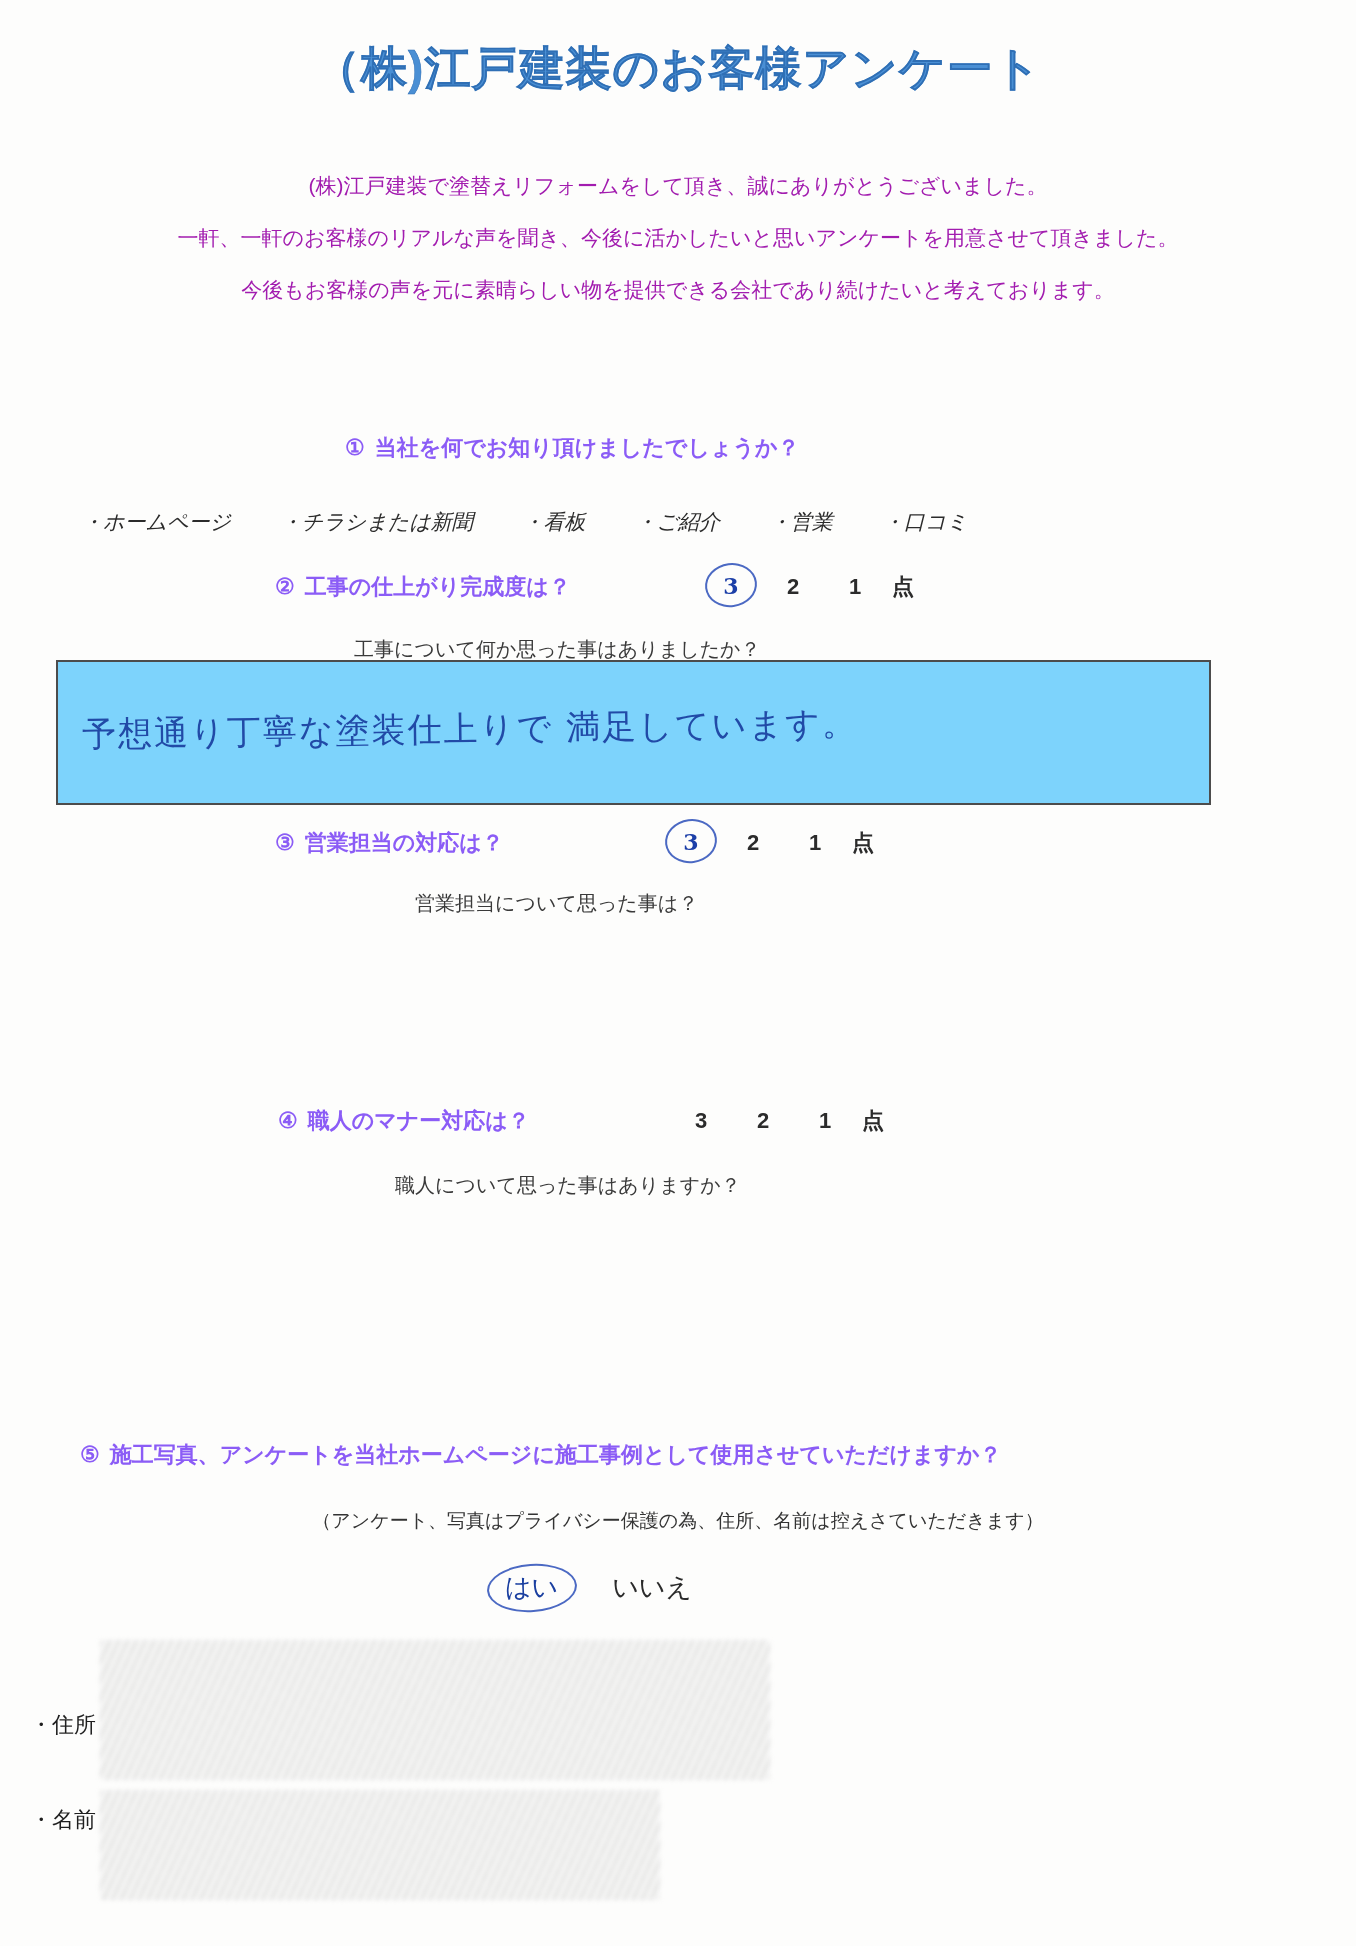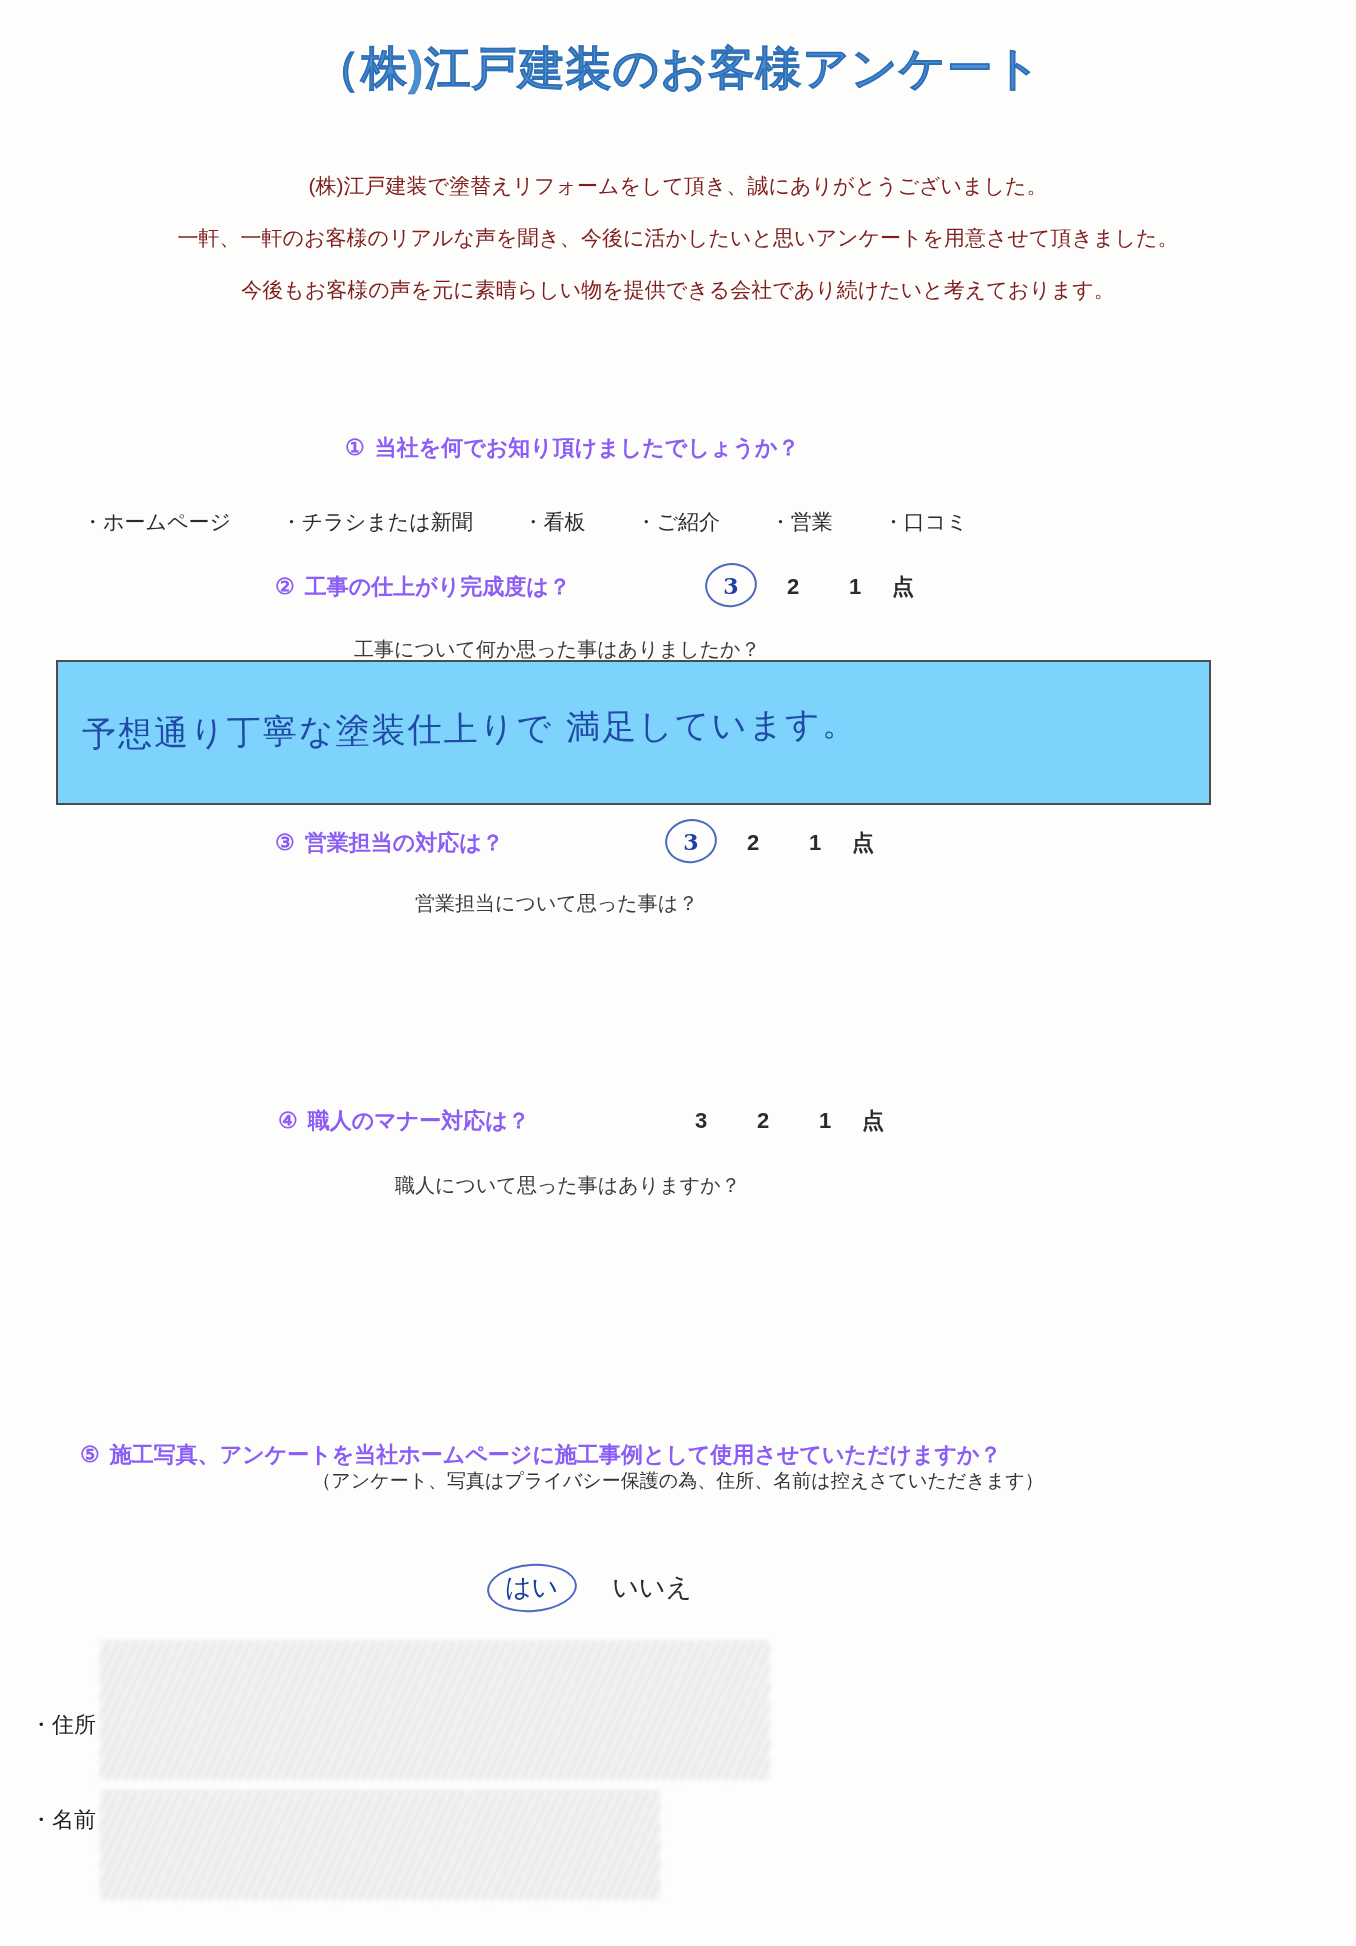--- a/index.html
+++ b/index.html
@@ -37,21 +37,21 @@
 
   
   .intro {
     position: absolute;
     top: 160px;
     left: 0;
     width: 100%;
     text-align: center;
     font-size: 21px;
     line-height: 52px;
-    color: #7f1d1d;
+    color: #a21caf;
   }
 
   
   .q {
     position: absolute;
     font-size: 22px;
     font-weight: bold;
     color: #8b5cf6;
   }
   .q-num { margin-right: 10px; }
@@ -184,21 +184,21 @@
   <div class="intro">
     <div>(株)江戸建装で塗替えリフォームをして頂き、誠にありがとうございました。</div>
     <div>一軒、一軒のお客様のリアルな声を聞き、今後に活かしたいと思いアンケートを用意させて頂きました。</div>
     <div>今後もお客様の声を元に素晴らしい物を提供できる会社であり続けたいと考えております。</div>
   </div>
 
   <div class="q" style="top:433px; left:345px;">
     <span class="q-num">①</span><span>当社を何でお知り頂けましたでしょうか？</span>
   </div>
 
-  <div class="choices" style="top:508px; left:82px;">
+  <div class="choices" style="top:508px; left:82px;font-style:italic;">
     <span class="opt">・ホームページ</span>
     <span class="opt">・チラシまたは新聞</span>
     <span class="opt">・看板</span>
     <span class="opt">・ご紹介</span>
     <span class="opt">・営業</span>
     <span class="opt">・口コミ</span>
   </div>
 
   <div class="q" style="top:572px; left:275px;">
     <span class="q-num">②</span><span>工事の仕上がり完成度は？</span>
@@ -230,21 +230,21 @@
     <span class="s">3</span><span class="s">2</span><span class="s">1</span><span class="pt">点</span>
   </div>
 
   <div class="sub" style="top:1172px; left:395px;">職人について思った事はありますか？</div>
 
 
   <div class="q" style="top:1440px; left:80px;">
     <span class="q-num">⑤</span><span>施工写真、アンケートを当社ホームページに施工事例として使用させていただけますか？</span>
   </div>
 
-  <div class="note" style="top:1468px; left:0;">（アンケート、写真はプライバシー保護の為、住所、名前は控えさていただきます）</div>
+  <div class="note" style="top:1508px; left:0;">（アンケート、写真はプライバシー保護の為、住所、名前は控えさていただきます）</div>
 
   <div class="yesno" style="top:1570px; left:505px;">
     <span class="yes">はい</span><span class="no">いいえ</span>
   </div>
 
   <div class="redaction" style="top:1640px; left:100px; width:670px; height:140px;"></div>
   <div class="redaction" style="top:1790px; left:100px; width:560px; height:110px;"></div>
 
   <div class="field" style="top:1710px; left:30px;">・住所</div>
   <div class="field" style="top:1805px; left:30px;">・名前</div>

